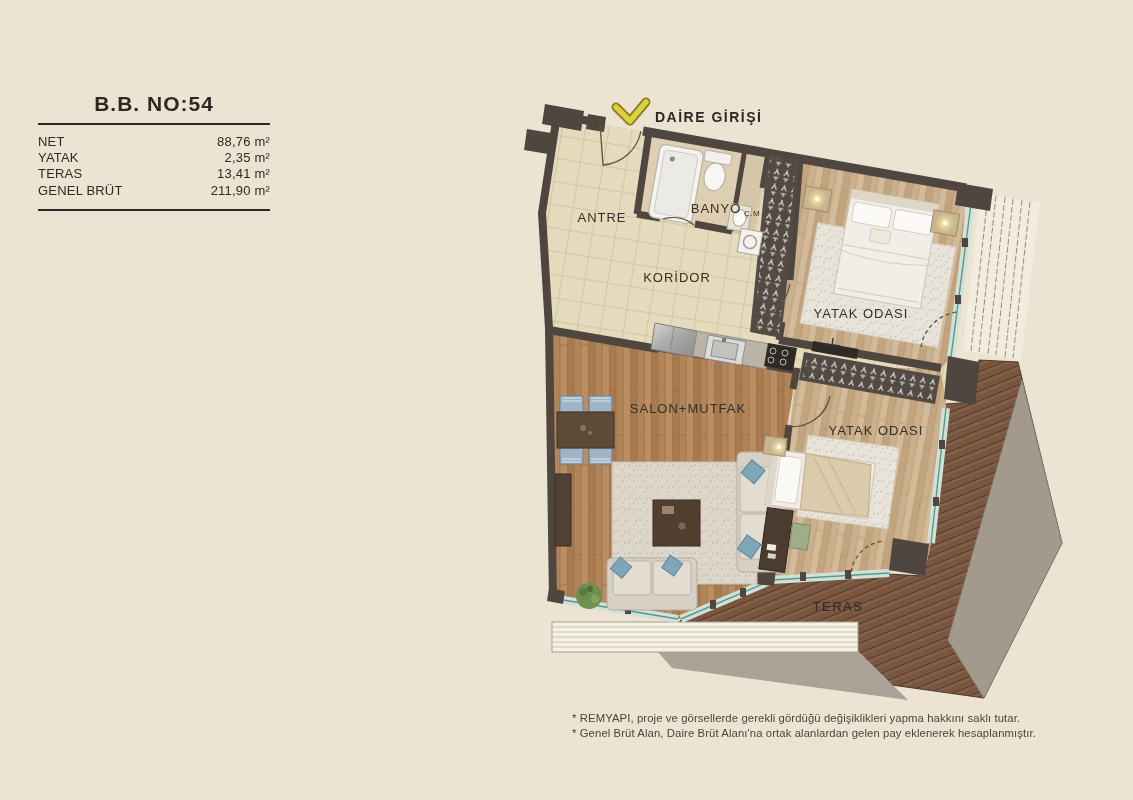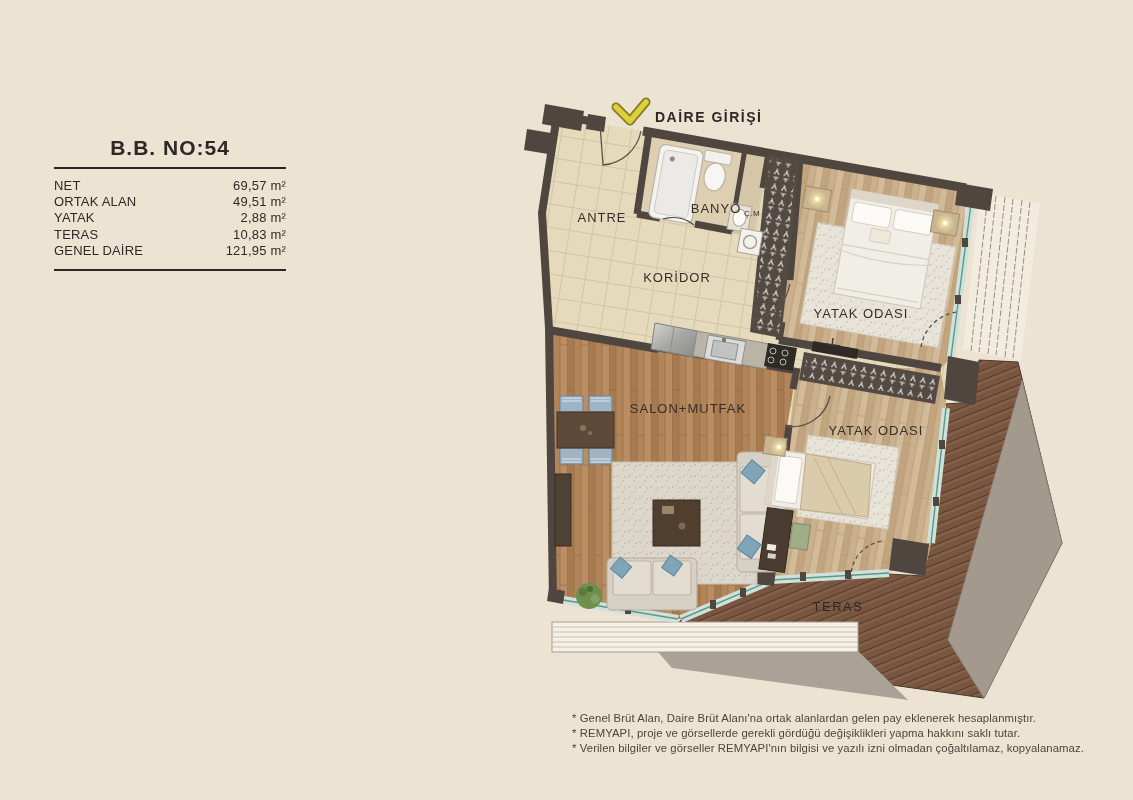--- a/index.html
+++ b/index.html
@@ -1,18 +1,18 @@
 <!DOCTYPE html>
 <html><head>
 <meta charset="utf-8">
 <style>
   html,body{margin:0;padding:0;background:#ece3d3;}
   .stage{position:relative;width:1133px;height:800px;background:#ece3d3;overflow:hidden;
          font-family:"Liberation Sans", sans-serif;color:#3a342c;}
-  .info{position:absolute;left:54px;top:92px;width:232px;margin-top:44px;}
+  .info{position:absolute;left:38px;top:92px;width:232px;}
   .info .title{font-size:21px;font-weight:bold;letter-spacing:1px;text-align:center;
                color:#2c2823;margin:0 0 7px 0;}
   .rule{border:none;border-top:2px solid #2c2823;margin:0;}
   .rows{margin:9px 0 10px 0;}
   .row{display:flex;justify-content:space-between;font-size:13px;line-height:16.2px;
        letter-spacing:0.2px;color:#2e2a24;align-items:flex-end;}
   .footer{position:absolute;left:572px;top:711px;width:545px;font-size:11.3px;
           line-height:15px;color:#4b453c;letter-spacing:0.1px;}
   svg text{font-family:"Liberation Sans", sans-serif;}
   .roomlbl{font-size:13px;fill:#352f28;letter-spacing:1px;}
@@ -24,37 +24,33 @@
 <body>
 
 <div class="stage">
 
   <div class="info">
     <div class="title">B.B. NO:54</div>
     <hr class="rule">
     <div class="rows">
       <div class="row">
           <span>NET</span>
-          <span>69,57 m²</span>
-        </div>
-      <div class="row">
-          <span>ORTAK ALAN</span>
-          <span>49,51 m²</span>
+          <span>88,76 m²</span>
         </div>
       <div class="row">
           <span>YATAK</span>
-          <span>2,88 m²</span>
+          <span>2,35 m²</span>
         </div>
       <div class="row">
           <span>TERAS</span>
-          <span>10,83 m²</span>
+          <span>13,41 m²</span>
         </div>
       <div class="row">
-          <span>GENEL DAİRE</span>
-          <span>121,95 m²</span>
+          <span>GENEL BRÜT</span>
+          <span>211,90 m²</span>
         </div>
     </div>
     <hr class="rule">
   </div>
 
   <svg width="1133" height="800" viewBox="0 0 1133 800" style="position:absolute;left:0;top:0;">
     <defs>
       <pattern id="tile" width="23" height="23" patternUnits="userSpaceOnUse" patternTransform="rotate(9)">
         <rect width="23" height="23" fill="#e6dabd"></rect>
         <path d="M0,0.5 H23 M0.5,0 V23" stroke="#d0c3a3" stroke-width="0.9"></path>
@@ -315,18 +311,17 @@
     <text class="roomlbl" x="716" y="213" text-anchor="middle">BANYO</text>
     <text class="roomlbl small" x="752" y="216" text-anchor="middle">Ç.M</text>
     <text class="roomlbl" x="677" y="282" text-anchor="middle">KORİDOR</text>
     <text class="roomlbl" x="861" y="318" text-anchor="middle">YATAK ODASI</text>
     <text class="roomlbl" x="688" y="413" text-anchor="middle">SALON+MUTFAK</text>
     <text class="roomlbl" x="876" y="435" text-anchor="middle">YATAK ODASI</text>
     <text class="teraslbl" x="838" y="611" text-anchor="middle">TERAS</text>
   </svg>
 
   <div class="footer">
+    <div>* REMYAPI, proje ve görsellerde gerekli gördüğü değişiklikleri yapma hakkını saklı tutar.</div>
     <div>* Genel Brüt Alan, Daire Brüt Alanı'na ortak alanlardan gelen pay eklenerek hesaplanmıştır.</div>
-    <div>* REMYAPI, proje ve görsellerde gerekli gördüğü değişiklikleri yapma hakkını saklı tutar.</div>
-    <div>* Verilen bilgiler ve görseller REMYAPI'nın bilgisi ve yazılı izni olmadan çoğaltılamaz, kopyalanamaz.</div>
   </div>
 
 </div>
 
 </body></html>

